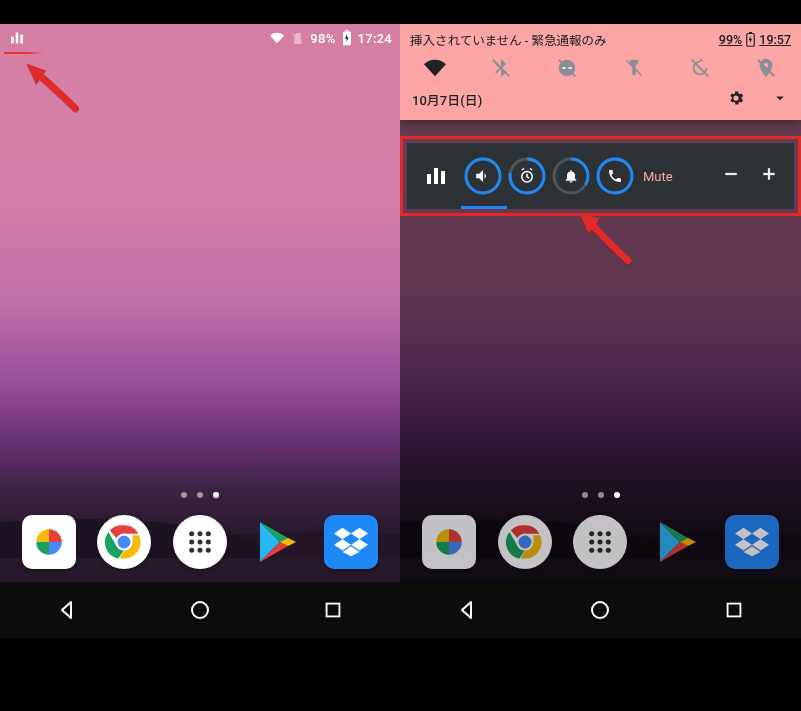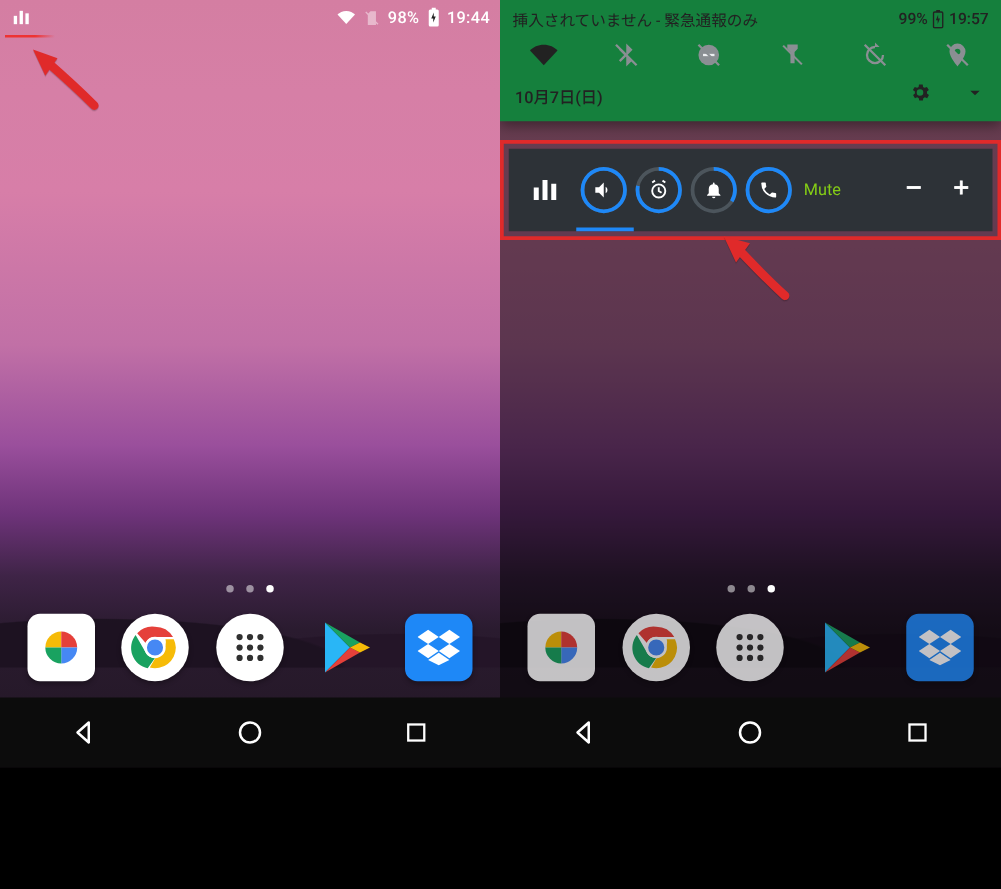--- a/index.html
+++ b/index.html
@@ -9,20 +9,21 @@
     display: flex;
     font-family: Roboto, "Noto Sans JP", Arial, sans-serif;
     background: #000;
     overflow: hidden;
   }
   .phone {
     width: 400px;
     height: 614px;
     position: relative;
     overflow: hidden;
+    margin-top: 24px;
   }
   .phone-right { width: 401px; }
 
   
   .wallpaper {
     position: absolute; inset: 0;
     background: linear-gradient(180deg,
       #d47ea2 0%,
       #d67fa6 12%,
       #d77ea8 25%,
@@ -97,29 +98,29 @@
     background:#0c0c0c;
     display:flex; align-items:center; justify-content:space-around;
     color:#fff;
   }
   .nav-btn { width:48px; height:48px; display:flex; align-items:center;justify-content:center; }
   .nav-btn svg { stroke:#fff; fill:none; stroke-width:2; }
 
   
   .shade {
     position:absolute; top:0; left:0; right:0;
-    background:#15803d; color:#222;
+    background:#fca5a5; color:#222;
     box-shadow: 0 4px 10px rgba(0,0,0,.4);
   }
   .shade-header {
     display:flex; align-items:center; justify-content:space-between;
     padding: 6px 10px 4px 10px;
     font-size: 12.5px;
   }
-  .shade-header .right { display:flex; align-items:center; gap:4px; font-weight:500;}
+  .shade-header .right { display:flex; align-items:center; gap:4px; font-weight:500;text-decoration:underline;}
   .qs-row {
     display:flex; align-items:center; justify-content:space-between;
     padding: 4px 14px 8px 14px;
   }
   .qs-icon { width:42px; display:flex; justify-content:center; }
   .qs-icon svg { fill:#222; }
   .qs-icon.off svg { fill:#8a8f93; }
   .date-row {
     display:flex; align-items:center; justify-content:space-between;
     padding: 2px 12px 10px 12px;
@@ -148,21 +149,21 @@
   .vp-icon svg { fill:#fff; }
   .ring {
     width:40px; height:40px; border-radius:50%;
     display:flex; align-items:center; justify-content:center;
     position: relative;
   }
   .ring svg.inner { fill:#fff; }
   .ring .arc {
     position:absolute; inset:0;
   }
-  .vp-label { color:#84cc16; font-size:13px; flex:0 0 auto; margin: 0 4px; }
+  .vp-label { color:#fca5a5; font-size:13px; flex:0 0 auto; margin: 0 4px; }
   .vp-spacer { flex: 1; }
   .vp-pm { color:#fff; width:34px; text-align:center; }
   .vp-pm svg { fill:#fff; stroke:#fff; }
   .sel-underline {
     position:absolute; height:3px; width:46px; background:#1e88f7;
     left:54px; bottom:0px;
   }
 
 </style>
 </head>
@@ -195,21 +196,21 @@
           </svg>
       </span>
       <span class="sb-text">98%</span>
       <span class="sb-icon">
         <svg width="10" height="16" viewBox="0 0 12 20">
             <rect x="1" y="2" width="10" height="17" rx="1.5" fill="#fff"></rect>
             <rect x="4" y="0" width="4" height="2.5" fill="#fff"></rect>
             <path d="M6 5l-2.5 6h2v4l2.5-6h-2z" fill="#222"></path>
           </svg>
       </span>
-      <span class="sb-text">19:44</span>
+      <span class="sb-text">17:24</span>
     </div>
   </div>
 
   <div class="tiny-underline"></div>
 
   <div class="arrow" style="top:34px; left:18px;">
     <svg viewBox="0 0 100 100">
       <defs></defs>
       <path d="M82 72 Q60 50 28 22" stroke="#e02a2a" stroke-width="10" fill="none" stroke-linecap="round"></path>
       <polygon points="12,8 40,18 26,38" fill="#e02a2a"></polygon>

